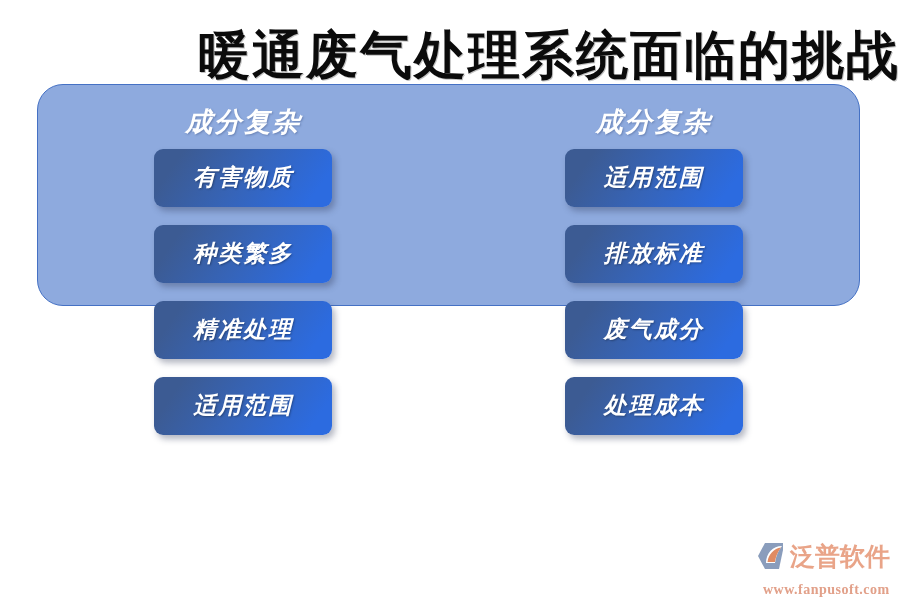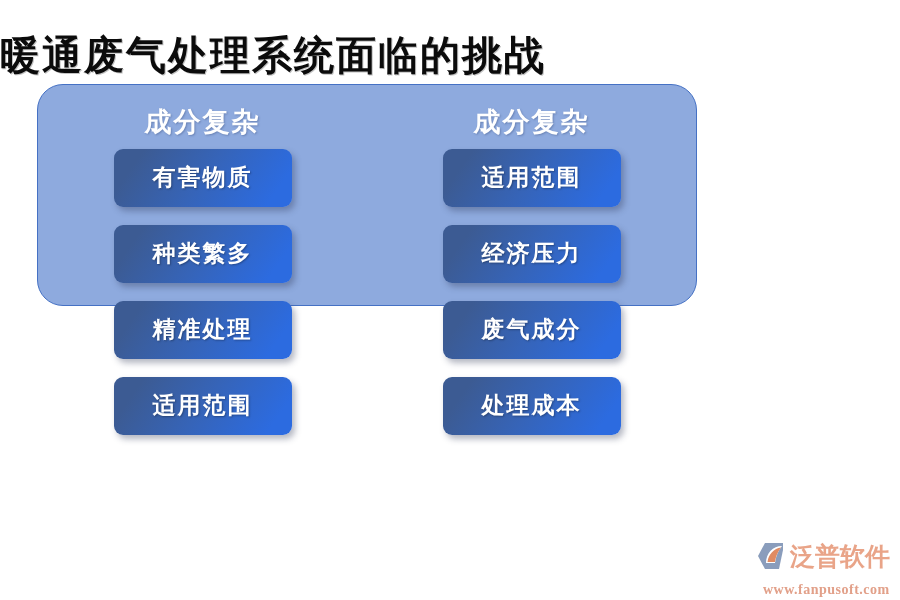--- a/index.html
+++ b/index.html
@@ -21,37 +21,38 @@
     height: 600px;
     background: #ffffff;
   }
 
   
   .page-title {
     position: absolute;
     left: 0;
     top: 30px;
     width: 900px;
-    text-align: left;
-    font-family: "Liberation Serif", "DejaVu Serif", serif;
-    font-size: 40px;
+    text-align: right;
+    font-family: "Liberation Serif", "DejaVu Serif", serif;
+    font-size: 52px;
     line-height: 52px;
     font-weight: 700;
     color: #0b0b0b;
     letter-spacing: 2px;
     text-shadow: 1px 1px 0 rgba(120,120,120,0.45);
     white-space: nowrap;
   }
 
   
   .panel {
     position: absolute;
     left: 37px;
-    width: 660px;
+    width: 823px;
     border-radius: 26px;
+    font-style: italic;
   }
   .panel-top {
     top: 84px;
     height: 222px;
     background: #8EAADE;
     border: 1px solid #4571C4;
     box-sizing: border-box;
   }
   .panel-bottom {
     top: 322px;
@@ -188,21 +189,21 @@
           <div class="chip chip-blue">种类繁多</div>
           <div class="chip chip-blue">精准处理</div>
           <div class="chip chip-blue">适用范围</div>
         </div>
       </div>
 
       <div class="panel-col">
         <div class="section-heading">成分复杂</div>
         <div class="chip-grid">
           <div class="chip chip-blue">适用范围</div>
-          <div class="chip chip-blue">经济压力</div>
+          <div class="chip chip-blue">排放标准</div>
           <div class="chip chip-blue">废气成分</div>
           <div class="chip chip-blue">处理成本</div>
         </div>
       </div>
 
     </div>
   </div>
 
 
   <div class="logo">

